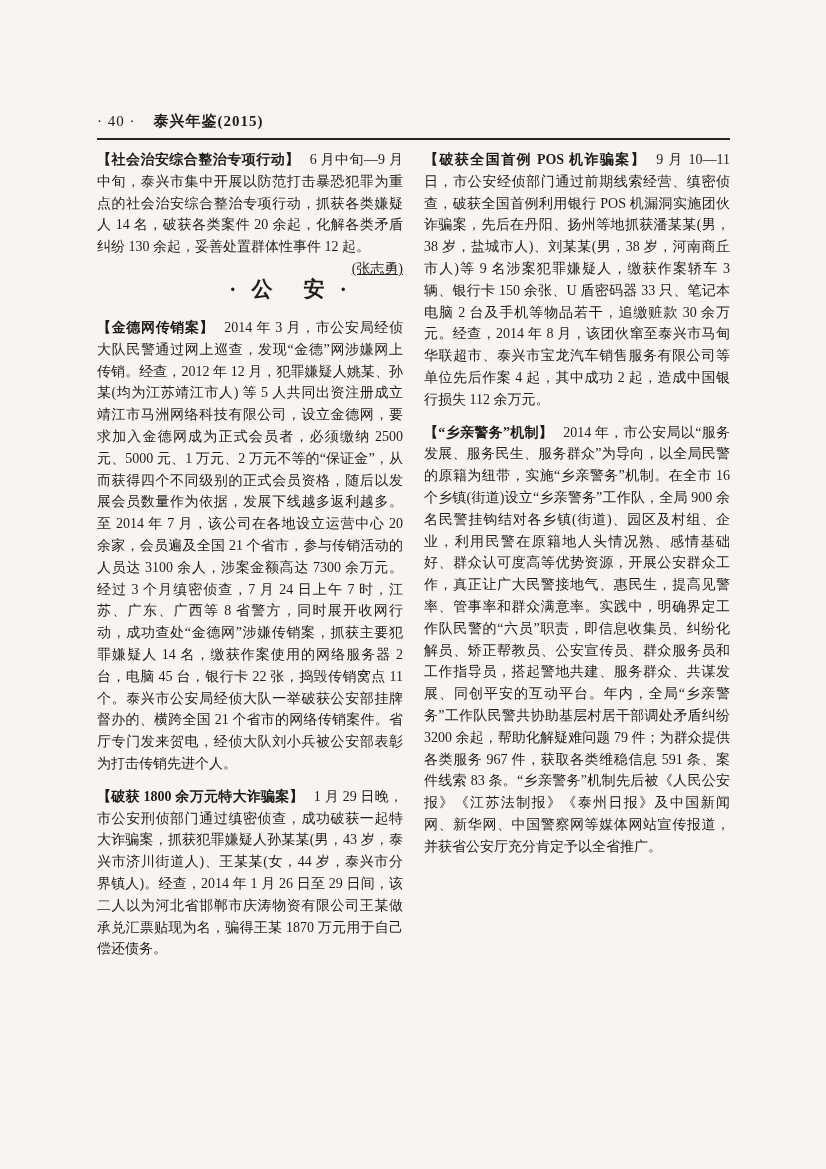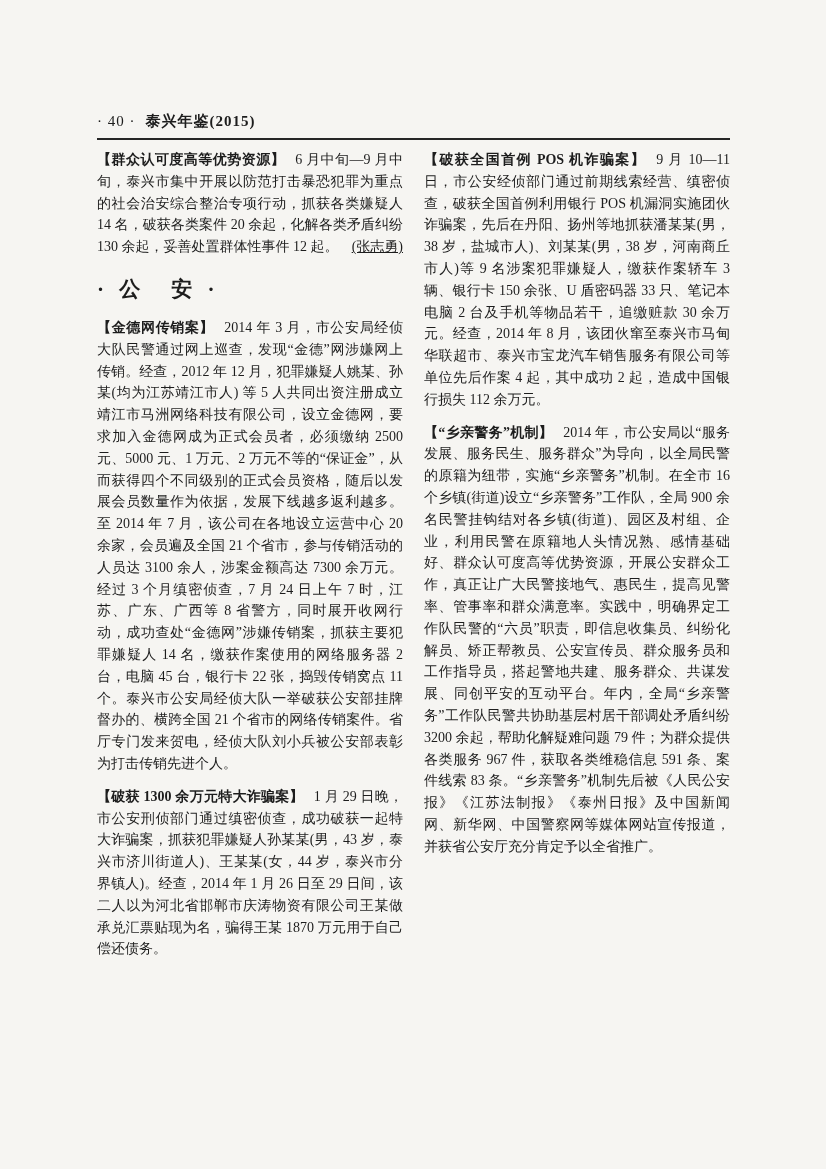--- a/index.html
+++ b/index.html
@@ -16,21 +16,21 @@
   }
   .pagehead{
     font-size:15px;
     padding-bottom:7px;
     border-bottom:2px solid #262626;
     letter-spacing:1px;
     white-space:nowrap;
   }
   .pagehead .book-title{
     font-weight:bold;
-    margin-left:10px;
+    margin-left:18px;
   }
   .cols{
     display:flex;
     gap:21px;
     margin-top:9px;
   }
   .col{
     width:306px;
     font-size:14px;
     line-height:21.8px;
@@ -42,49 +42,49 @@
   .entry:last-child{margin-bottom:0;}
   .etitle{
     font-weight:bold;
     margin-right:10px;
   }
   .attr{
     float:right;
     text-decoration:underline;
   }
   .section-title{
-    text-align:left;
+    text-align:right;
     font-size:21px;
     font-weight:bold;
     letter-spacing:5px;
     margin:17px 0 14px 0;
     line-height:28px;
   }
 </style>
 </head>
 <body>
 
 <div class="sheet">
 
   <div class="pagehead">
     <span>· 40 ·</span><span class="book-title">泰兴年鉴(2015)</span>
   </div>
 
   <div class="cols">
 
     <div class="col">
 
-      <p class="entry"><b class="etitle">【群众认可度高等优势资源】</b><span>6 月中旬—9 月中旬，泰兴市集中开展以防范打击暴恐犯罪为重点的社会治安综合整治专项行动，抓获各类嫌疑人 14 名，破获各类案件 20 余起，化解各类矛盾纠纷 130 余起，妥善处置群体性事件 12 起。</span><span class="attr">(张志勇)</span></p>
+      <p class="entry"><b class="etitle">【社会治安综合整治专项行动】</b><span>6 月中旬—9 月中旬，泰兴市集中开展以防范打击暴恐犯罪为重点的社会治安综合整治专项行动，抓获各类嫌疑人 14 名，破获各类案件 20 余起，化解各类矛盾纠纷 130 余起，妥善处置群体性事件 12 起。</span><span class="attr">(张志勇)</span></p>
 
       <h2 class="section-title">· 公　安 ·</h2>
 
 
       <p class="entry"><b class="etitle">【金德网传销案】</b><span>2014 年 3 月，市公安局经侦大队民警通过网上巡查，发现“金德”网涉嫌网上传销。经查，2012 年 12 月，犯罪嫌疑人姚某、孙某(均为江苏靖江市人) 等 5 人共同出资注册成立靖江市马洲网络科技有限公司，设立金德网，要求加入金德网成为正式会员者，必须缴纳 2500 元、5000 元、1 万元、2 万元不等的“保证金”，从而获得四个不同级别的正式会员资格，随后以发展会员数量作为依据，发展下线越多返利越多。至 2014 年 7 月，该公司在各地设立运营中心 20 余家，会员遍及全国 21 个省市，参与传销活动的人员达 3100 余人，涉案金额高达 7300 余万元。经过 3 个月缜密侦查，7 月 24 日上午 7 时，江苏、广东、广西等 8 省警方，同时展开收网行动，成功查处“金德网”涉嫌传销案，抓获主要犯罪嫌疑人 14 名，缴获作案使用的网络服务器 2 台，电脑 45 台，银行卡 22 张，捣毁传销窝点 11 个。泰兴市公安局经侦大队一举破获公安部挂牌督办的、横跨全国 21 个省市的网络传销案件。省厅专门发来贺电，经侦大队刘小兵被公安部表彰为打击传销先进个人。</span></p>
 
-      <p class="entry"><b class="etitle">【破获 1300 余万元特大诈骗案】</b><span>1 月 29 日晚，市公安刑侦部门通过缜密侦查，成功破获一起特大诈骗案，抓获犯罪嫌疑人孙某某(男，43 岁，泰兴市济川街道人)、王某某(女，44 岁，泰兴市分界镇人)。经查，2014 年 1 月 26 日至 29 日间，该二人以为河北省邯郸市庆涛物资有限公司王某做承兑汇票贴现为名，骗得王某 1870 万元用于自己偿还债务。</span></p>
+      <p class="entry"><b class="etitle">【破获 1800 余万元特大诈骗案】</b><span>1 月 29 日晚，市公安刑侦部门通过缜密侦查，成功破获一起特大诈骗案，抓获犯罪嫌疑人孙某某(男，43 岁，泰兴市济川街道人)、王某某(女，44 岁，泰兴市分界镇人)。经查，2014 年 1 月 26 日至 29 日间，该二人以为河北省邯郸市庆涛物资有限公司王某做承兑汇票贴现为名，骗得王某 1870 万元用于自己偿还债务。</span></p>
 
     </div>
 
     <div class="col">
 
 
       <p class="entry"><b class="etitle">【破获全国首例 POS 机诈骗案】</b><span>9 月 10—11 日，市公安经侦部门通过前期线索经营、缜密侦查，破获全国首例利用银行 POS 机漏洞实施团伙诈骗案，先后在丹阳、扬州等地抓获潘某某(男，38 岁，盐城市人)、刘某某(男，38 岁，河南商丘市人)等 9 名涉案犯罪嫌疑人，缴获作案轿车 3 辆、银行卡 150 余张、U 盾密码器 33 只、笔记本电脑 2 台及手机等物品若干，追缴赃款 30 余万元。经查，2014 年 8 月，该团伙窜至泰兴市马甸华联超市、泰兴市宝龙汽车销售服务有限公司等单位先后作案 4 起，其中成功 2 起，造成中国银行损失 112 余万元。</span></p>
 
 
       <p class="entry"><b class="etitle">【“乡亲警务”机制】</b><span>2014 年，市公安局以“服务发展、服务民生、服务群众”为导向，以全局民警的原籍为纽带，实施“乡亲警务”机制。在全市 16 个乡镇(街道)设立“乡亲警务”工作队，全局 900 余名民警挂钩结对各乡镇(街道)、园区及村组、企业，利用民警在原籍地人头情况熟、感情基础好、群众认可度高等优势资源，开展公安群众工作，真正让广大民警接地气、惠民生，提高见警率、管事率和群众满意率。实践中，明确界定工作队民警的“六员”职责，即信息收集员、纠纷化解员、矫正帮教员、公安宣传员、群众服务员和工作指导员，搭起警地共建、服务群众、共谋发展、同创平安的互动平台。年内，全局“乡亲警务”工作队民警共协助基层村居干部调处矛盾纠纷 3200 余起，帮助化解疑难问题 79 件；为群众提供各类服务 967 件，获取各类维稳信息 591 条、案件线索 83 条。“乡亲警务”机制先后被《人民公安报》《江苏法制报》《泰州日报》及中国新闻网、新华网、中国警察网等媒体网站宣传报道，并获省公安厅充分肯定予以全省推广。</span></p>

